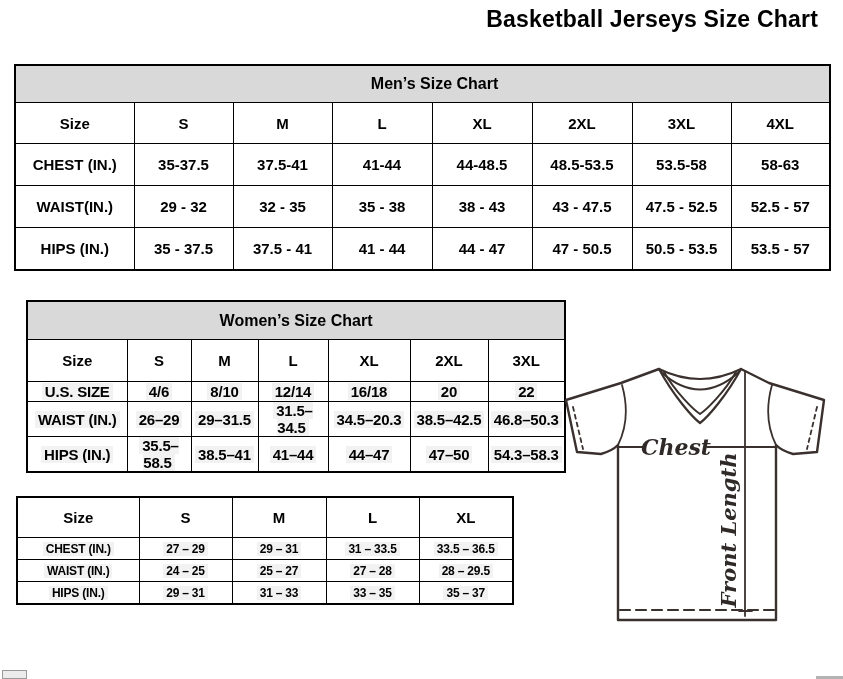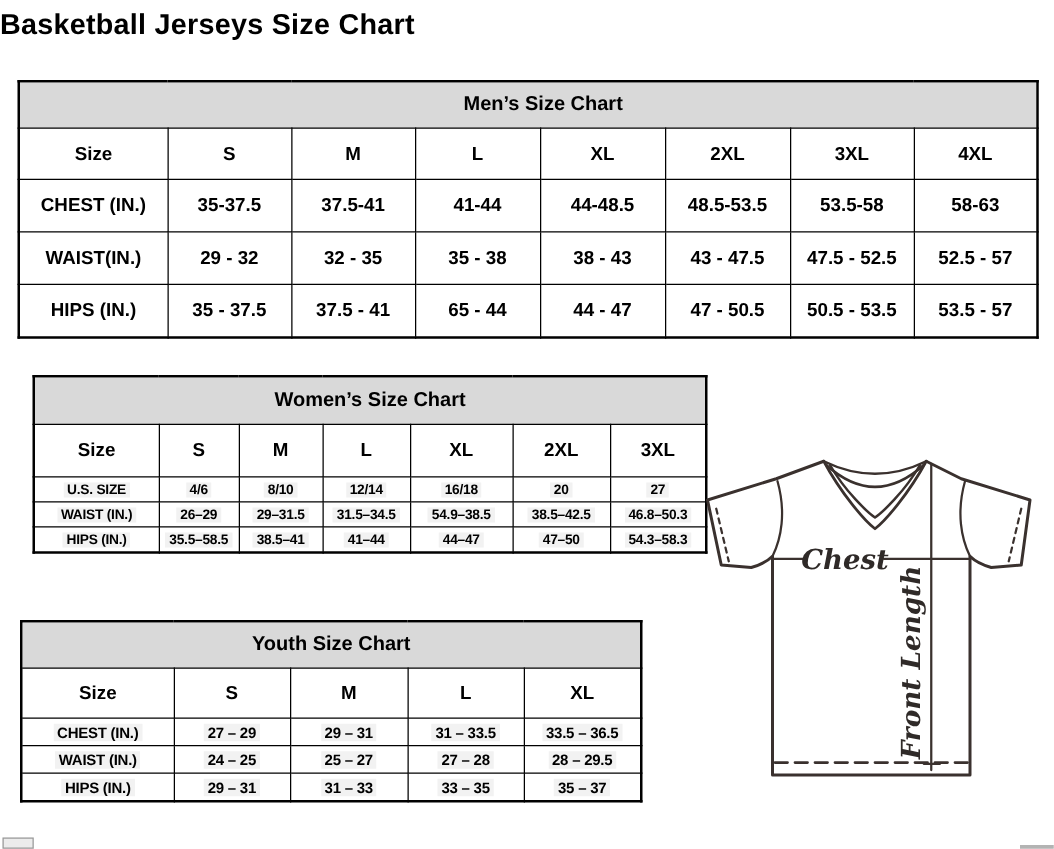--- a/index.html
+++ b/index.html
@@ -1,42 +1,42 @@
 <!DOCTYPE html>
 <html><head>
 <meta charset="utf-8">
 <style>
   html,body{margin:0;padding:0;}
   body{
     width:843px;height:679px;position:relative;background:#ffffff;
     font-family:"Liberation Sans",sans-serif;color:#000;overflow:hidden;
   }
   .page-title{
-    position:absolute;top:6px;left:0;width:806px;margin:0;
-    text-align:left;font-size:23px;font-weight:bold;letter-spacing:.2px;
+    position:absolute;top:6px;left:12px;width:806px;margin:0;
+    text-align:right;font-size:23px;font-weight:bold;letter-spacing:.2px;
   }
   table.chart{
     position:absolute;border-collapse:collapse;table-layout:fixed;
     border:2px solid #000;background:#fff;
   }
   table.chart td{
     border:1.5px solid #000;text-align:center;vertical-align:middle;
     font-weight:bold;padding:0;overflow:hidden;
   }
   .title-row td{background:#d9d9d9;font-size:16px;}
   
   #men{left:14px;top:64px;width:815px;}
   #men .title-row td{height:36px;padding-left:24px;}
   #men .size-row td{height:40px;font-size:15px;}
   #men .data-row td{height:41px;font-size:15px;}
   
   #women{left:26px;top:300px;width:538px;}
   #women .title-row td{height:37px;}
   #women .size-row td{height:41px;font-size:15px;}
-  #women .data-row td{height:19px;font-size:11px;letter-spacing:-.2px;}
+  #women .data-row td{height:19px;font-size:15px;letter-spacing:-.2px;}
   
   #youth{left:16px;top:496px;width:496px;}
   #youth .title-row td{height:36px;}
   #youth .size-row td{height:39px;font-size:15px;}
   #youth .data-row td{height:21px;font-size:12px;letter-spacing:-.2px;}
   .hl{background:#f2f2f2;padding:0 3px;}
   
   #jersey{position:absolute;left:556px;top:365px;width:278px;height:262px;}
   #jersey text{
     font-family:"DejaVu Serif","Liberation Serif",serif;
@@ -98,21 +98,21 @@
         <td>35 - 38</td>
         <td>38 - 43</td>
         <td>43 - 47.5</td>
         <td>47.5 - 52.5</td>
         <td>52.5 - 57</td>
       </tr>
       <tr class="data-row">
         <td>HIPS (IN.)</td>
         <td>35 - 37.5</td>
         <td>37.5 - 41</td>
-        <td>65 - 44</td>
+        <td>41 - 44</td>
         <td>44 - 47</td>
         <td>47 - 50.5</td>
         <td>50.5 - 53.5</td>
         <td>53.5 - 57</td>
       </tr>
     </tbody>
   </table>
 
 <table id="women" class="chart">
   <colgroup>
@@ -137,28 +137,28 @@
         <td>2XL</td>
         <td>3XL</td>
       </tr>
       <tr class="data-row">
         <td><span class="hl">U.S. SIZE</span></td>
         <td><span class="hl">4/6</span></td>
         <td><span class="hl">8/10</span></td>
         <td><span class="hl">12/14</span></td>
         <td><span class="hl">16/18</span></td>
         <td><span class="hl">20</span></td>
-        <td><span class="hl">27</span></td>
+        <td><span class="hl">22</span></td>
       </tr>
       <tr class="data-row">
         <td><span class="hl">WAIST (IN.)</span></td>
         <td><span class="hl">26–29</span></td>
         <td><span class="hl">29–31.5</span></td>
         <td><span class="hl">31.5–34.5</span></td>
-        <td><span class="hl">54.9–38.5</span></td>
+        <td><span class="hl">34.5–20.3</span></td>
         <td><span class="hl">38.5–42.5</span></td>
         <td><span class="hl">46.8–50.3</span></td>
       </tr>
       <tr class="data-row">
         <td><span class="hl">HIPS (IN.)</span></td>
         <td><span class="hl">35.5–58.5</span></td>
         <td><span class="hl">38.5–41</span></td>
         <td><span class="hl">41–44</span></td>
         <td><span class="hl">44–47</span></td>
         <td><span class="hl">47–50</span></td>
@@ -169,23 +169,20 @@
 
 <table id="youth" class="chart">
   <colgroup>
     <col style="width:122px">
       <col style="width:93px">
       <col style="width:94px">
       <col style="width:93px">
       <col style="width:94px">
   </colgroup>
 <tbody>
-      <tr class="title-row">
-        <td colspan="5">Youth Size Chart</td>
-      </tr>
       <tr class="size-row">
         <td>Size</td>
         <td>S</td>
         <td>M</td>
         <td>L</td>
         <td>XL</td>
       </tr>
       <tr class="data-row">
         <td><span class="hl">CHEST (IN.)</span></td>
         <td><span class="hl">27 – 29</span></td>

